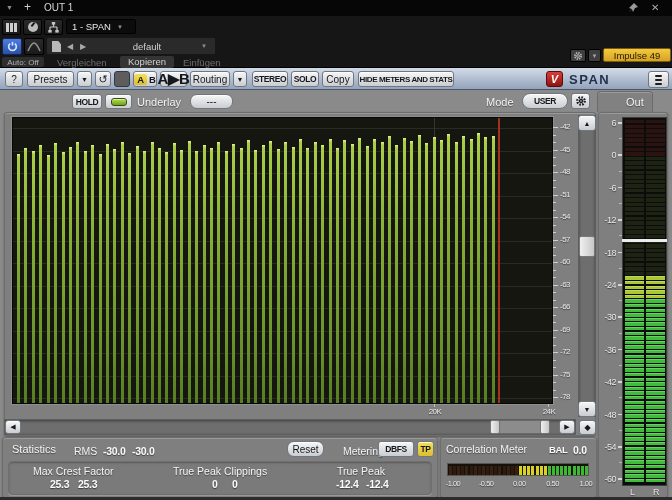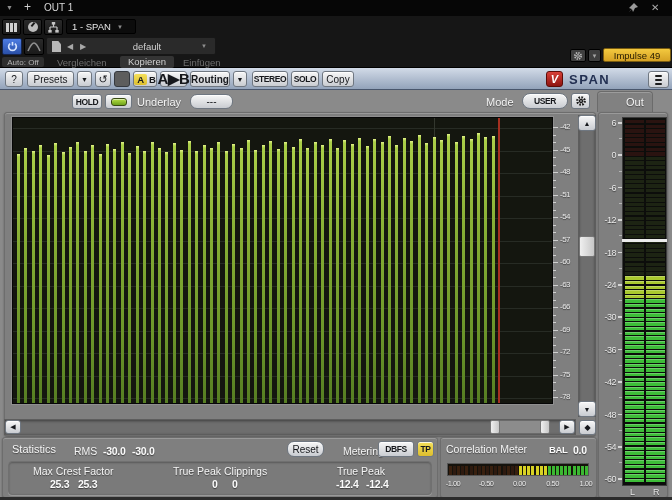--- a/index.html
+++ b/index.html
@@ -143,25 +143,26 @@
     <div class="abs btn" style="left:5px;top:3px;width:18px;height:16px;">?</div>
     <div class="abs btn" style="left:27px;top:3px;width:47px;height:16px;">Presets</div>
     <div class="abs btn" style="left:77px;top:3px;width:15px;height:16px;font-size:7px;">▼</div>
     <div class="abs btn" style="left:95px;top:3px;width:16px;height:16px;font-size:11px;">↺</div>
     <div class="abs" style="left:114px;top:3px;width:16px;height:16px;background:#5d5d5d;border:1px solid #35393f;border-radius:3px;"></div>
     <div class="abs btn" style="left:133px;top:3px;width:24px;height:16px;gap:2px;padding:0 2px;">
       <span class="yellow" style="border-radius:2px;padding:0 3px;font-size:9.5px;font-weight:bold;">A</span>
       <span style="font-size:9.5px;font-weight:bold;">B</span>
     </div>
     <div class="abs btn cond" style="left:160px;top:3px;width:27px;height:16px;font-size:15px;">A▶B</div>
-    <div class="abs btn" style="left:190px;top:3px;width:40px;height:16px;font-weight:bold;">Routing</div>
+    <div class="abs btn" style="left:190px;top:3px;width:40px;height:16px;">Routing</div>
     <div class="abs btn" style="left:233px;top:3px;width:14px;height:16px;font-size:7px;">▼</div>
     <div class="abs btn cond" style="left:252px;top:3px;width:36px;height:16px;">STEREO</div>
     <div class="abs btn cond" style="left:291px;top:3px;width:28px;height:16px;">SOLO</div>
     <div class="abs btn" style="left:322px;top:3px;width:32px;height:16px;">Copy</div>
+    <div class="abs btn cond" style="left:358px;top:3px;width:96px;height:16px;font-size:8px;">HIDE METERS AND STATS</div>
     <div class="abs" style="left:546px;top:3px;width:17px;height:16px;border-radius:3px;background:linear-gradient(#d84038,#8e1410);border:1px solid #5e0c08;display:flex;align-items:center;justify-content:center;color:#fff;font-weight:bold;font-style:italic;font-size:11px;">V</div>
     <div class="abs" style="left:569px;top:4px;font-size:13px;font-weight:bold;letter-spacing:1.5px;color:#233052;">SPAN</div>
     <div class="abs btn" style="left:648px;top:3px;width:21px;height:17px;flex-direction:column;justify-content:center;">
       <span style="width:13px;">
         <i class="hamln" style="display:block;"></i>
           <i class="hamln" style="display:block;"></i>
           <i class="hamln" style="display:block;"></i>
       </span>
     </div>
   </div>
@@ -318,20 +319,26 @@
       <div style="position: absolute; left: 2px; top: 272.5px; width: 3px; height: 1px; background: rgb(207, 207, 207);"></div>
       <div style="position: absolute; left: 2px; top: 280px; width: 5px; height: 1px; background: rgb(207, 207, 207);"></div>
       <div class="scaletxt" style="position: absolute; left: 9px; top: 275px; width: 18px;">-78</div>
     </div>
 
   <div class="abs sbtrack" style="left:578px;top:115px;width:18px;height:302px;"></div>
   <div class="abs btn" style="left:578px;top:115px;width:18px;height:16px;font-size:7px;">▲</div>
   <div class="abs sbthumb" style="left:579px;top:236px;width:16px;height:21px;"></div>
   <div class="abs btn" style="left:578px;top:401px;width:18px;height:16px;font-size:7px;">▼</div>
 
+  <div class="abs" style="left:4px;top:404px;width:574px;height:14px;" id="freqaxis">
+      <div style="position: absolute; left: 430px; top: 0px; width: 1px; height: 3px; background: rgb(192, 192, 192);"></div>
+      <div class="scaletxt" style="position: absolute; left: 420px; top: 3px; width: 22px; text-align: center;">20K</div>
+      <div style="position: absolute; left: 544px; top: 0px; width: 1px; height: 3px; background: rgb(192, 192, 192);"></div>
+      <div class="scaletxt" style="position: absolute; left: 534px; top: 3px; width: 22px; text-align: center;">24K</div>
+    </div>
 
   <div class="abs sbtrack" style="left:4px;top:419px;width:572px;height:16px;"></div>
   <div class="abs btn" style="left:5px;top:420px;width:16px;height:14px;font-size:7px;">◀</div>
   <div class="abs" style="left:490px;top:420px;width:59px;height:14px;background:#8c8c8c;border:1px solid #6a6a6a;border-radius:2px;"></div>
   <div class="abs sbthumb" style="left:490px;top:420px;width:10px;height:14px;"></div>
   <div class="abs sbthumb" style="left:540px;top:420px;width:10px;height:14px;"></div>
   <div class="abs btn" style="left:559px;top:420px;width:16px;height:14px;font-size:7px;">▶</div>
   <div class="abs btn" style="left:579px;top:420px;width:17px;height:15px;font-size:8px;">◆</div>
 
   <div class="abs panel" style="left:598px;top:112px;width:70px;height:386px;"></div>

